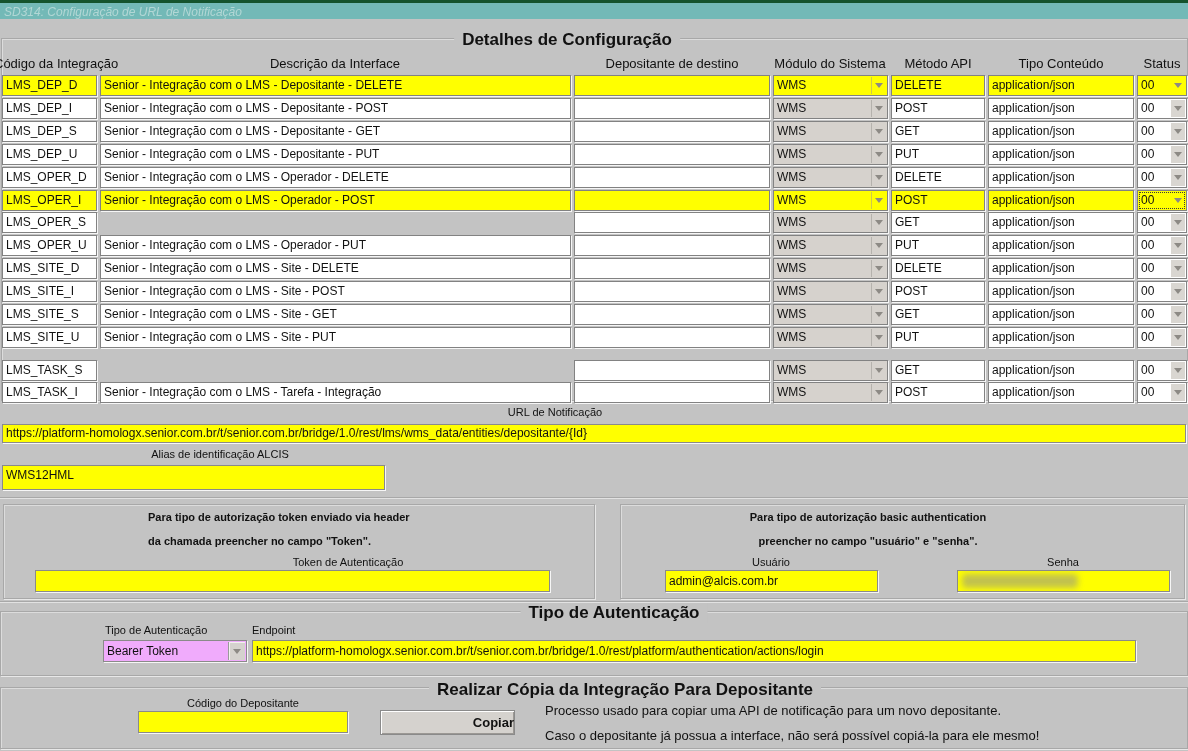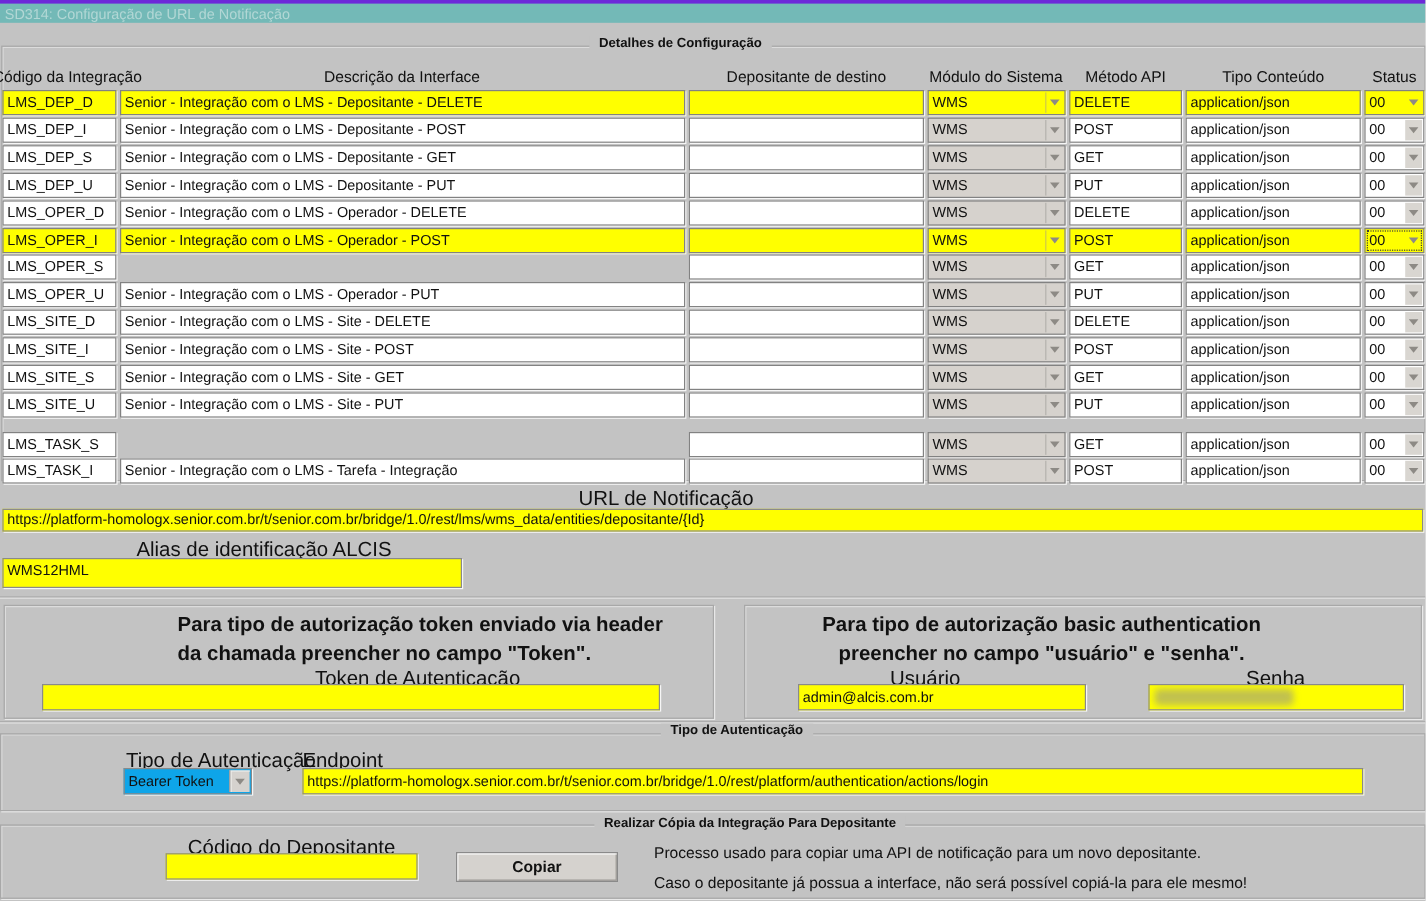--- a/index.html
+++ b/index.html
@@ -1,31 +1,31 @@
 <!DOCTYPE html>
 <html><head>
 <meta charset="utf-8">
 <style>
   html,body{margin:0;padding:0;}
   .page{position:relative;width:1188px;height:751px;background:#c3c3c3;
         font-family:"Liberation Sans",sans-serif;color:#111;overflow:hidden;}
 
   
   #titlebar{position:absolute;top:0;left:0;right:0;height:19px;background:#73b9b7;
-            border-top:3px solid #6d28d9;box-sizing:border-box;}
+            border-top:3px solid #14532d;box-sizing:border-box;font-style:italic;}
   #titlebar .ttext{position:absolute;left:4px;top:2px;font-size:12px;color:#b2d7d5;white-space:nowrap;}
 
   
   .gbox{position:absolute;border:1px solid #a8a8a8;box-shadow:inset 1px 1px 0 #dcdcdc,1px 1px 0 #e8e8e8;}
   .hline{position:absolute;left:0;width:1188px;height:0;border-top:1px solid #a8a8a8;border-bottom:1px solid #e2e2e2;}
   .chip{position:absolute;transform:translateX(-50%);background:#c3c3c3;padding:0 8px;
-        font-weight:bold;font-size:11px;white-space:nowrap;z-index:3;}
-
-  
-  .lbl{position:absolute;font-size:17px;white-space:nowrap;}
+        font-weight:bold;font-size:17px;white-space:nowrap;z-index:3;}
+
+  
+  .lbl{position:absolute;font-size:11px;white-space:nowrap;}
   .lbl.c{transform:translateX(-50%);}
   .lbl.b{font-weight:bold;}
 
   
   .hdr{position:absolute;top:56px;font-size:13px;white-space:nowrap;}
   #h-code{left:-6px;}
   #h-desc{left:335px;transform:translateX(-50%);}
   #h-dep{left:672px;transform:translateX(-50%);}
   #h-mod{left:830px;transform:translateX(-50%);}
   #h-met{left:938px;transform:translateX(-50%);}
@@ -55,38 +55,38 @@
   .c-sta.focus{outline:1px dotted #3a3a3a;outline-offset:-3px;}
 
   
   .yfield{position:absolute;background:#ffff00;border:1px solid #8a8a8a;
           box-shadow:1px 1px 0 rgba(255,255,255,.85);box-sizing:border-box;
           font-size:12px;padding:0 3px;white-space:nowrap;overflow:hidden;}
 
   #url-field{left:2px;top:424px;width:1184px;height:19px;line-height:17px;}
   #alias-field{left:2px;top:465px;width:383px;height:25px;line-height:18px;}
   #token-field{left:35px;top:570px;width:515px;height:22px;line-height:20px;}
-  #user-field{left:665px;top:570px;width:240px;height:22px;line-height:20px;}
+  #user-field{left:665px;top:570px;width:213px;height:22px;line-height:20px;}
   #pass-field{left:957px;top:570px;width:213px;height:22px;line-height:20px;}
   #pass-blur{position:absolute;left:4px;top:3px;width:55%;height:14px;background:#8f8f8f;
              opacity:.55;filter:blur(3px);border-radius:4px;}
   #endpoint-field{left:252px;top:640px;width:884px;height:22px;line-height:20px;}
   #codigo-field{left:138px;top:711px;width:210px;height:22px;line-height:20px;}
 
   
-  #auth-combo{position:absolute;left:103px;top:640px;width:107px;height:22px;background:#0ea5e9;
+  #auth-combo{position:absolute;left:103px;top:640px;width:144px;height:22px;background:#f0abfc;
               border:1px solid #8a8a8a;box-shadow:1px 1px 0 rgba(255,255,255,.85);box-sizing:border-box;}
   #auth-combo .ctext{position:absolute;left:3px;top:0;line-height:20px;font-size:12px;}
   #auth-combo .combo-btn{width:16px;background:#d5d2ce;border-left:1px solid #9a9a9a;
                          box-shadow:inset 1px 1px 0 #f2f1ef;}
 
   
   #copiar-btn{position:absolute;left:380px;top:710px;width:135px;height:25px;background:#d5d2ce;
               border:1px solid #8a8a8a;box-shadow:inset 1px 1px 0 #ffffff,inset -1px -1px 0 #9b9894;
-              box-sizing:border-box;font-weight:bold;font-size:13px;text-align:center;line-height:23px;}
+              box-sizing:border-box;font-weight:bold;font-size:13px;text-align:right;line-height:23px;}
 
   .info{position:absolute;font-size:13px;white-space:nowrap;}
 </style>
 </head>
 <body>
 
 <div class="page">
 
   <div id="titlebar">
     <span class="ttext">SD314: Configuração de URL de Notificação</span>

